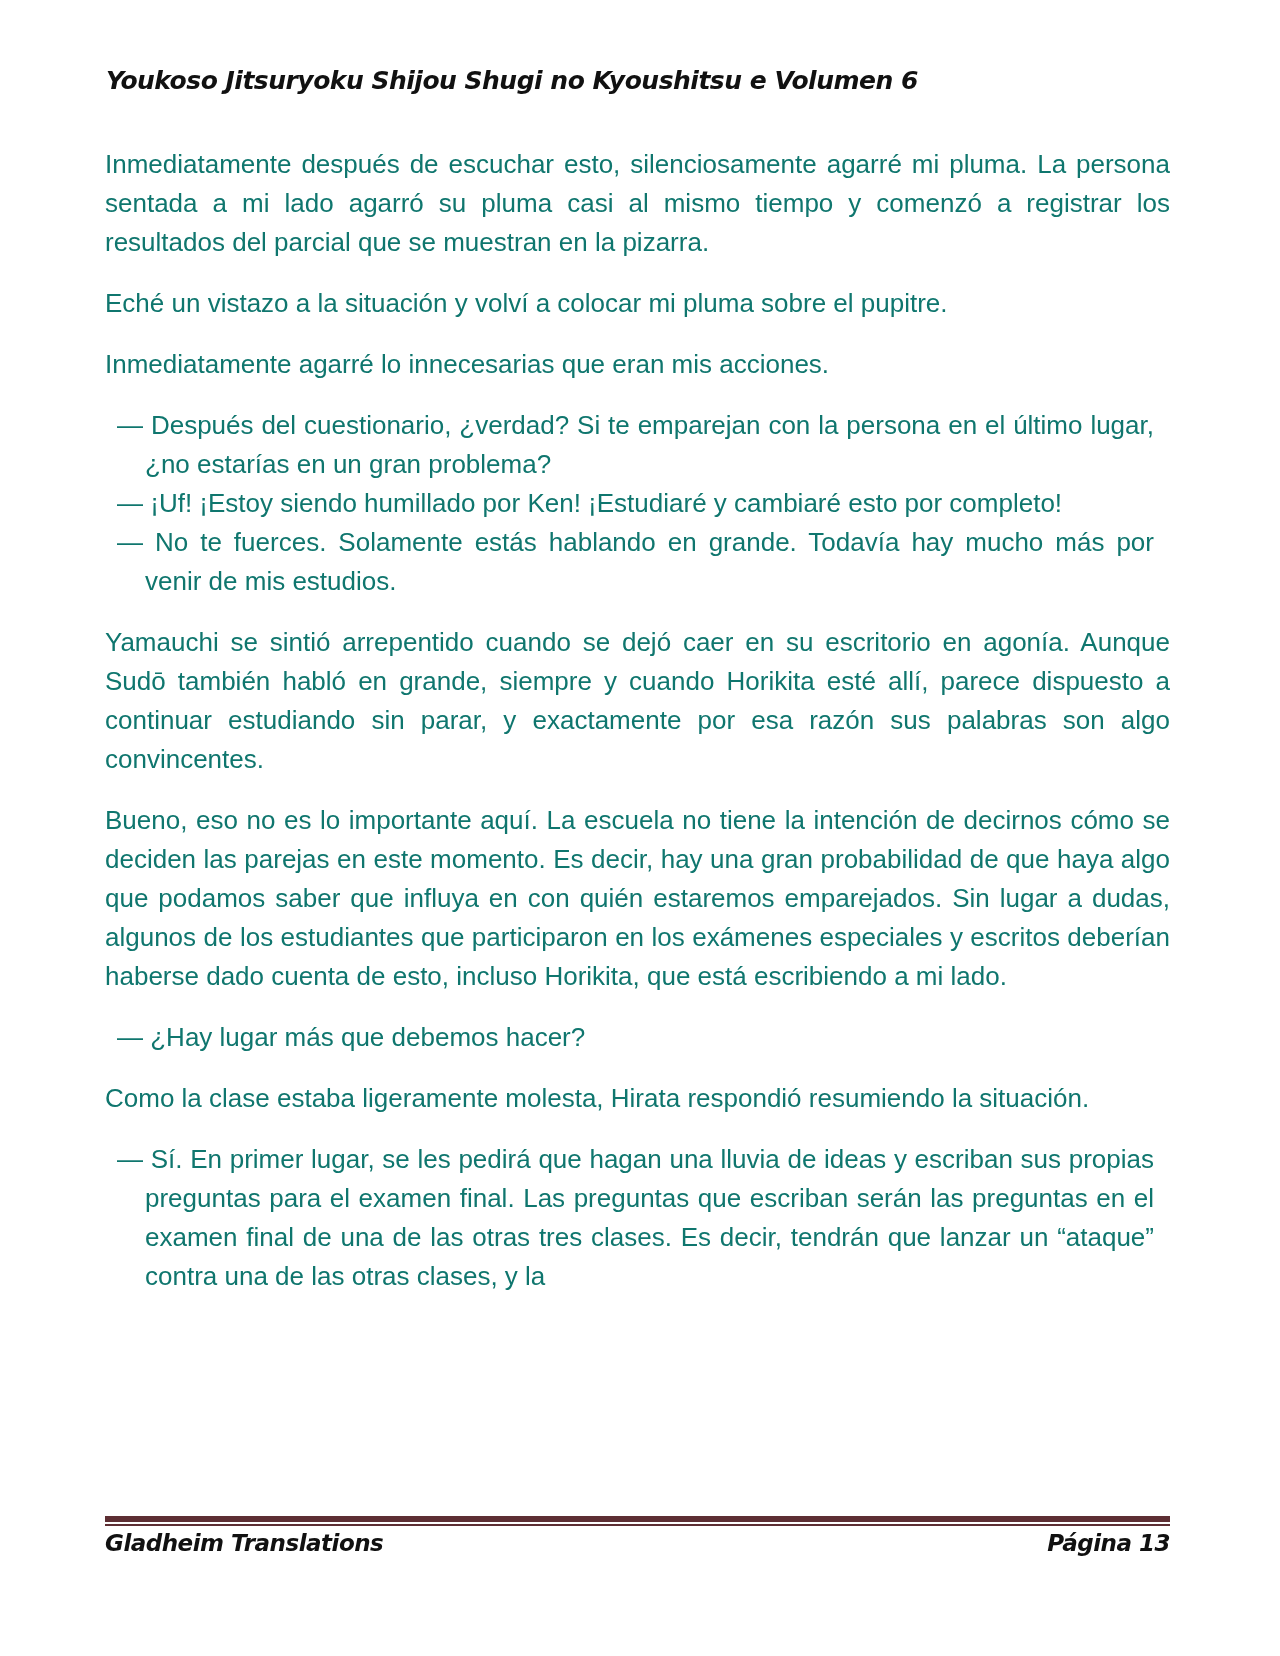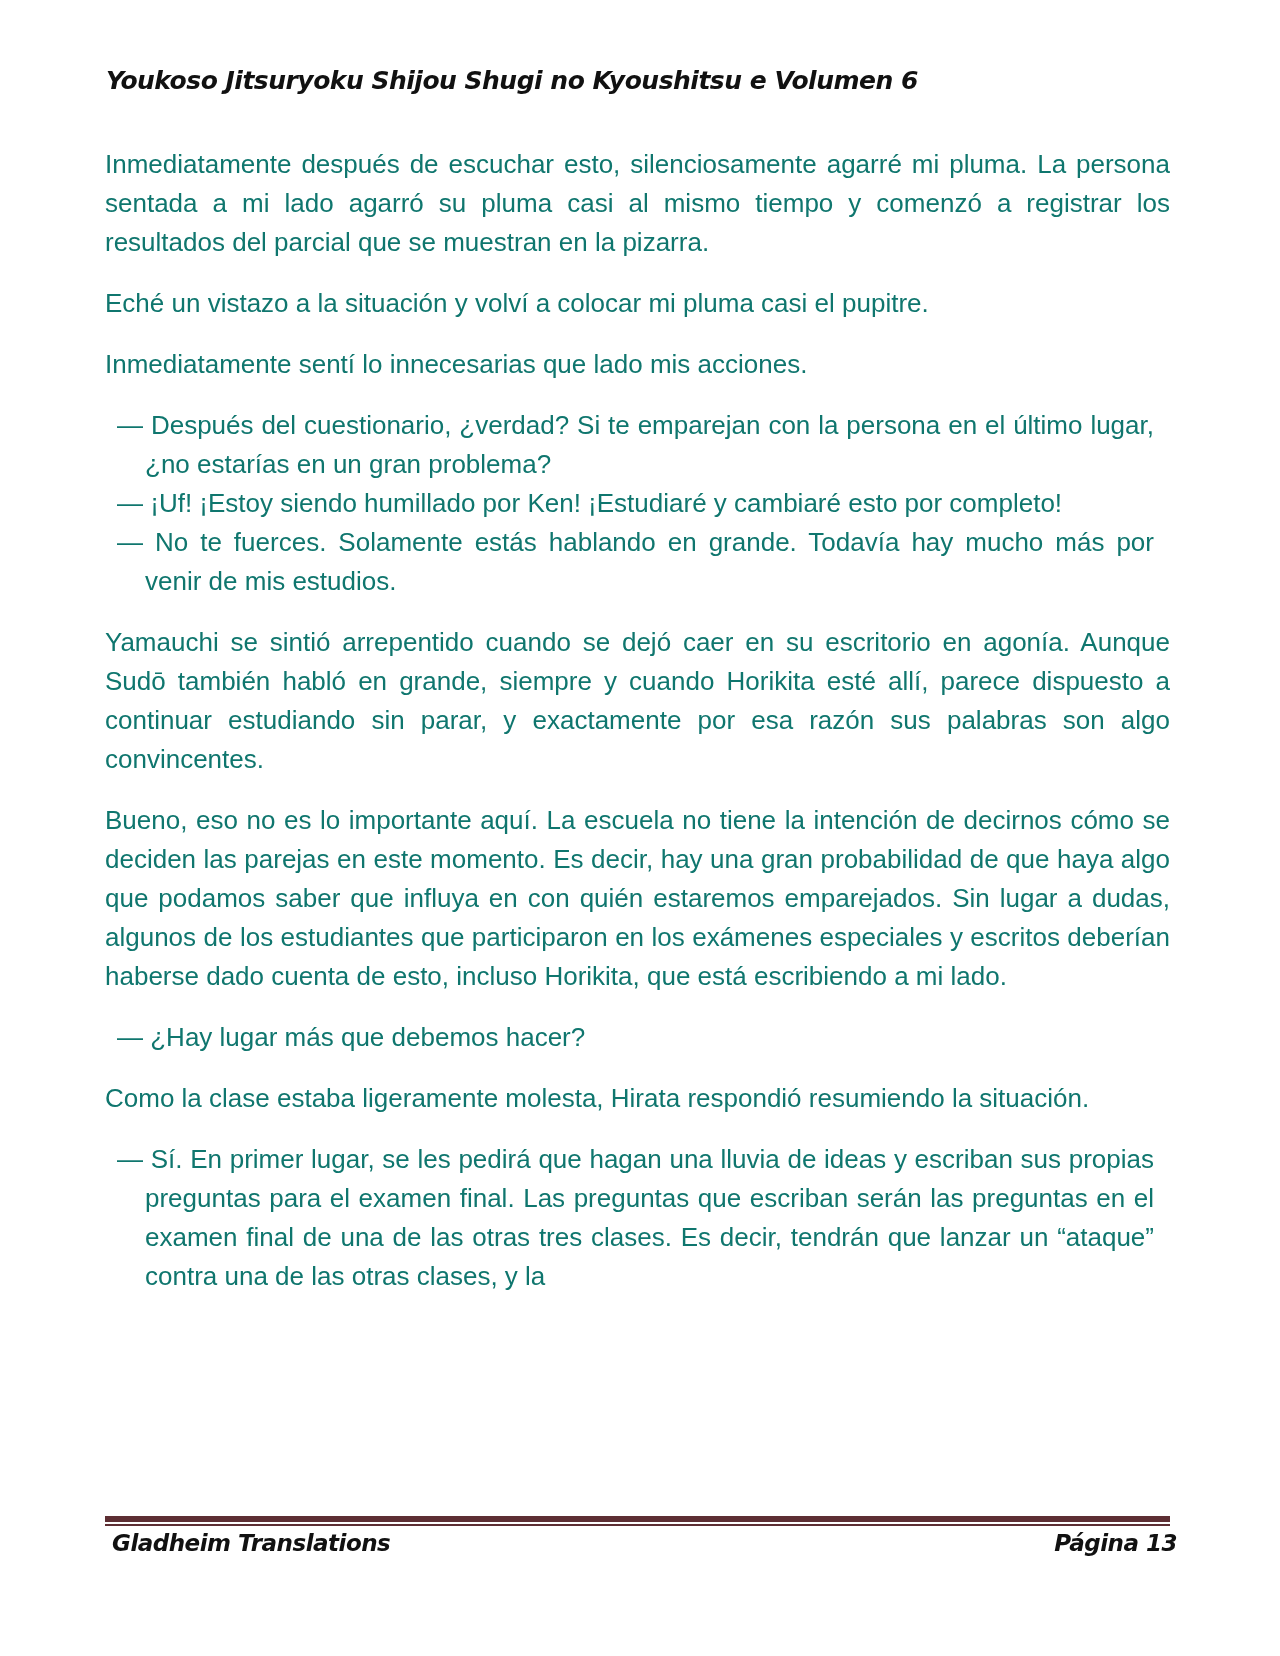--- a/index.html
+++ b/index.html
@@ -45,21 +45,21 @@
     position: absolute;
     left: 105px;
     width: 1065px;
     top: 1516px;
   }
   .footer-rule .thick { height: 6px; }
   .footer-rule .gap { height: 2px; background: #ffffff; }
   .footer-rule .thin { height: 2px; }
   .doc-footer {
     position: absolute;
-    left: 112px;
+    left: 105px;
     width: 1065px;
     top: 1530px;
     display: flex;
     justify-content: space-between;
     align-items: baseline;
     font-family: "DejaVu Sans", sans-serif;
     font-weight: bold;
     font-style: italic;
     font-size: 23px;
     letter-spacing: -0.5px;
@@ -69,22 +69,22 @@
 </style>
 </head>
 <body>
 
 <div class="page">
 
   <div class="doc-header">Youkoso Jitsuryoku Shijou Shugi no Kyoushitsu e Volumen 6</div>
 
   <div class="doc-body">
       <div class="para">Inmediatamente después de escuchar esto, silenciosamente agarré mi pluma. La persona sentada a mi lado agarró su pluma casi al mismo tiempo y comenzó a registrar los resultados del parcial que se muestran en la pizarra.</div>
-      <div class="para">Eché un vistazo a la situación y volví a colocar mi pluma casi el pupitre.</div>
-      <div class="para">Inmediatamente sentí lo innecesarias que lado mis acciones.</div>
+      <div class="para">Eché un vistazo a la situación y volví a colocar mi pluma sobre el pupitre.</div>
+      <div class="para">Inmediatamente agarré lo innecesarias que eran mis acciones.</div>
       <div class="dialogue-group">
         <div class="dialogue">— Después del cuestionario, ¿verdad? Si te emparejan con la persona en el último lugar, ¿no estarías en un gran problema?</div>
         <div class="dialogue">— ¡Uf! ¡Estoy siendo humillado por Ken! ¡Estudiaré y cambiaré esto por completo!</div>
         <div class="dialogue">— No te fuerces. Solamente estás hablando en grande. Todavía hay mucho más por venir de mis estudios.</div>
       </div>
       <div class="para">Yamauchi se sintió arrepentido cuando se dejó caer en su escritorio en agonía. Aunque Sudō también habló en grande, siempre y cuando Horikita esté allí, parece dispuesto a continuar estudiando sin parar, y exactamente por esa razón sus palabras son algo convincentes.</div>
       <div class="para">Bueno, eso no es lo importante aquí. La escuela no tiene la intención de decirnos cómo se deciden las parejas en este momento. Es decir, hay una gran probabilidad de que haya algo que podamos saber que influya en con quién estaremos emparejados. Sin lugar a dudas, algunos de los estudiantes que participaron en los exámenes especiales y escritos deberían haberse dado cuenta de esto, incluso Horikita, que está escribiendo a mi lado.</div>
       <div class="dialogue-group">
         <div class="dialogue">— ¿Hay lugar más que debemos hacer?</div>
       </div>

